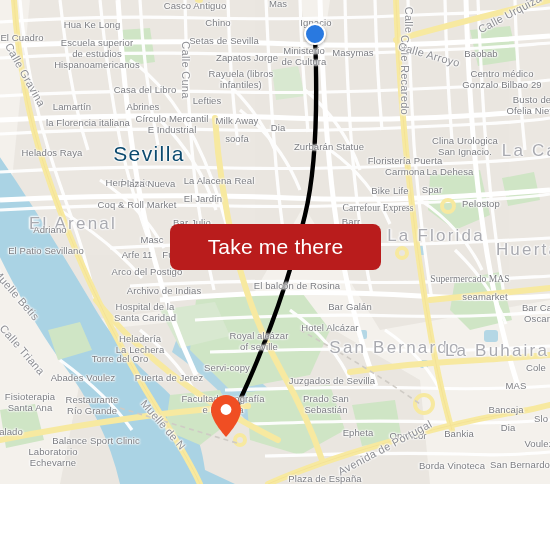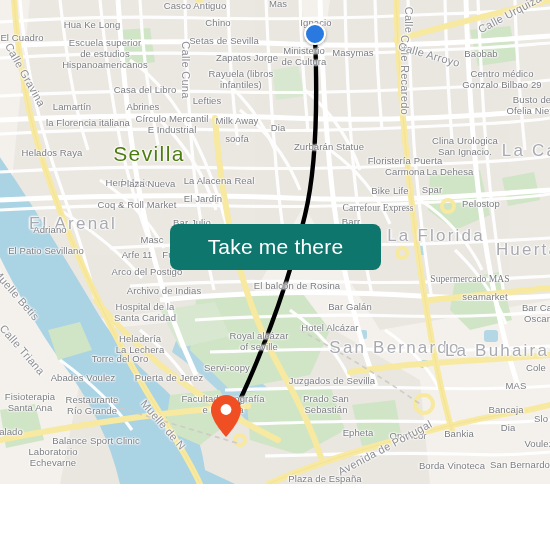--- a/index.html
+++ b/index.html
@@ -39,21 +39,21 @@
     text-shadow: 0 0 2px #fff, 0 0 2px #fff, 0 0 3px #fff, 1px 0 2px #fff, -1px 0 2px #fff;
     pointer-events: none;
   }
   .lbl.poi { color: #7b7c80; }
   .lbl.place {
     color: #a9aab0;
     font-size: 17px;
     letter-spacing: 2.2px;
   }
   .lbl.place-big {
-    color: #4d7c0f;
+    color: #0c4a6e;
     font-size: 21px;
     letter-spacing: 1.4px;
   }
   .lbl.street {
     color: #8d8e93;
     font-size: 11px;
     letter-spacing: 0.3px;
   }
   .lbl.street.vert  { transform: translate(-50%,-50%) rotate(90deg); }
   .lbl.street.rot-a { transform: translate(-50%,-50%) rotate(61deg); }
@@ -300,21 +300,21 @@
       <path d="M 315 36 C 318 110, 316 170, 305 215 C 292 270, 268 340, 240 400 C 234 414, 229 425, 226 432" fill="none" stroke="#000000" stroke-width="4.4" stroke-linecap="round"></path>
     </svg>
 
     <div id="map-labels">
         <div class="lbl poi" style="left: 22px; top: 37px;">El Cuadro</div>
         <div class="lbl poi" style="left: 92px; top: 24px;">Hua Ke Long</div>
         <div class="lbl poi" style="left: 195px; top: 5px;">Casco Antiguo</div>
         <div class="lbl poi" style="left: 218px; top: 22px;">Chino</div>
         <div class="lbl poi" style="left: 316px; top: 22px;">Ignacio</div>
         <div class="lbl poi" style="left: 278px; top: 3px;">Mas</div>
-        <div class="lbl poi multiline" style="left: 97px; top: 53px; margin-left: 8px;">Escuela superior
+        <div class="lbl poi multiline" style="left: 97px; top: 53px;">Escuela superior
 de estudios
 Hispanoamericanos</div>
         <div class="lbl poi" style="left: 224px; top: 40px;">Setas de Sevilla</div>
         <div class="lbl poi" style="left: 247px; top: 57px;">Zapatos Jorge</div>
         <div class="lbl poi multiline" style="left: 304px; top: 56px;">Ministerio
 de Cultura</div>
         <div class="lbl poi" style="left: 353px; top: 52px;">Masymas</div>
         <div class="lbl poi" style="left: 481px; top: 53px;">Baobab</div>
         <div class="lbl poi multiline" style="left: 241px; top: 79px;">Rayuela (libros
 infantiles)</div>
@@ -423,18 +423,18 @@
 
     <div class="marker-origin" id="origin-marker" style="left: 315px; top: 34px; background: rgb(41, 121, 224);"></div>
 
     <div class="marker-dest" id="dest-marker" style="left: 226px; top: 437px;">
       <svg viewBox="0 0 30 42" width="30" height="42" aria-hidden="true">
         <path d="M15 0 C6.7 0 0 6.7 0 15 C0 26 15 42 15 42 C15 42 30 26 30 15 C30 6.7 23.3 0 15 0 Z" fill="#f04e23"></path>
         <circle cx="15" cy="14.5" r="5.4" fill="#ffffff"></circle>
       </svg>
     </div>
 
-    <button class="cta" style="background: #0f766e;">Take me there</button>
+    <button class="cta" style="background: #b91c1c;">Take me there</button>
 
   </div>
 
 
 </div>
 
 </body></html>

